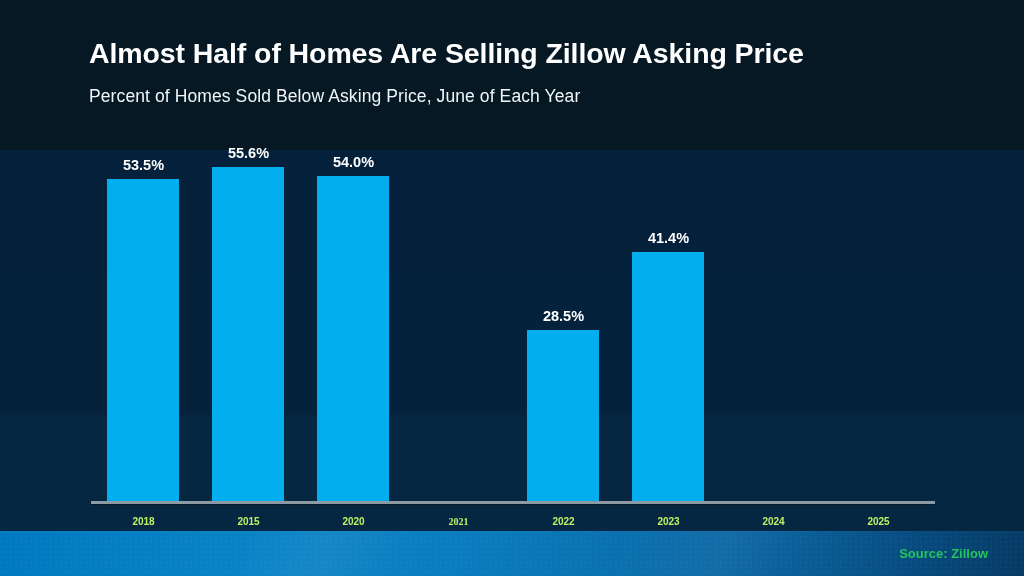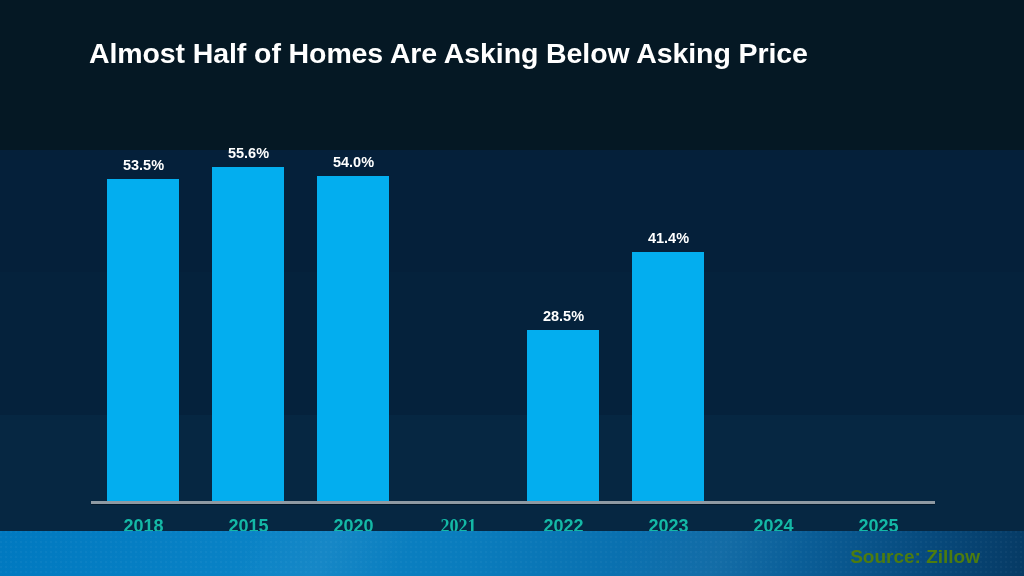--- a/index.html
+++ b/index.html
@@ -149,47 +149,48 @@
     left: 91px;
     top: 510px;
     width: 844px;
     height: 22px;
   }
   .tick {
     position: absolute;
     top: 6px;
     width: 105px;
     text-align: center;
-    font-size: 18px;
-    font-weight: bold;
-    color: #14b8a6;
+    font-size: 10px;
+    font-weight: bold;
+    color: #bef264;
     white-space: nowrap;
   }
 
   #source-note {
     position: absolute;
-    right: 44px;
+    right: 36px;
     top: 546px;
-    font-size: 19px;
-    font-weight: bold;
-    color: #4d7c0f;
+    font-size: 13px;
+    font-weight: bold;
+    color: #22c55e;
     white-space: nowrap;
   }
 </style>
 </head>
 <body>
 
 <div id="frame">
 
   <div class="band" id="band-0"></div>
   <div class="band" id="band-1"></div>
   <div class="band" id="band-2"></div>
   <div class="band" id="band-3"></div>
 
-  <div id="chart-title">Almost Half of Homes Are Asking Below Asking Price</div>
+  <div id="chart-title">Almost Half of Homes Are Selling Zillow Asking Price</div>
+  <div id="chart-subtitle">Percent of Homes Sold Below Asking Price, June of Each Year</div>
 
   <div id="plot">
       <div class="bar-slot" style="left: 0px;">
         <div class="bar" style="height: 323px; background: rgb(3, 174, 239);"></div>
         <div class="bar-label" style="bottom: 329px;">53.5%</div>
       </div>
       <div class="bar-slot" style="left: 105px; margin-top: 48px;">
         <div class="bar" style="height: 335px; background: rgb(3, 174, 239);"></div>
         <div class="bar-label" style="bottom: 341px;">55.6%</div>
       </div>

